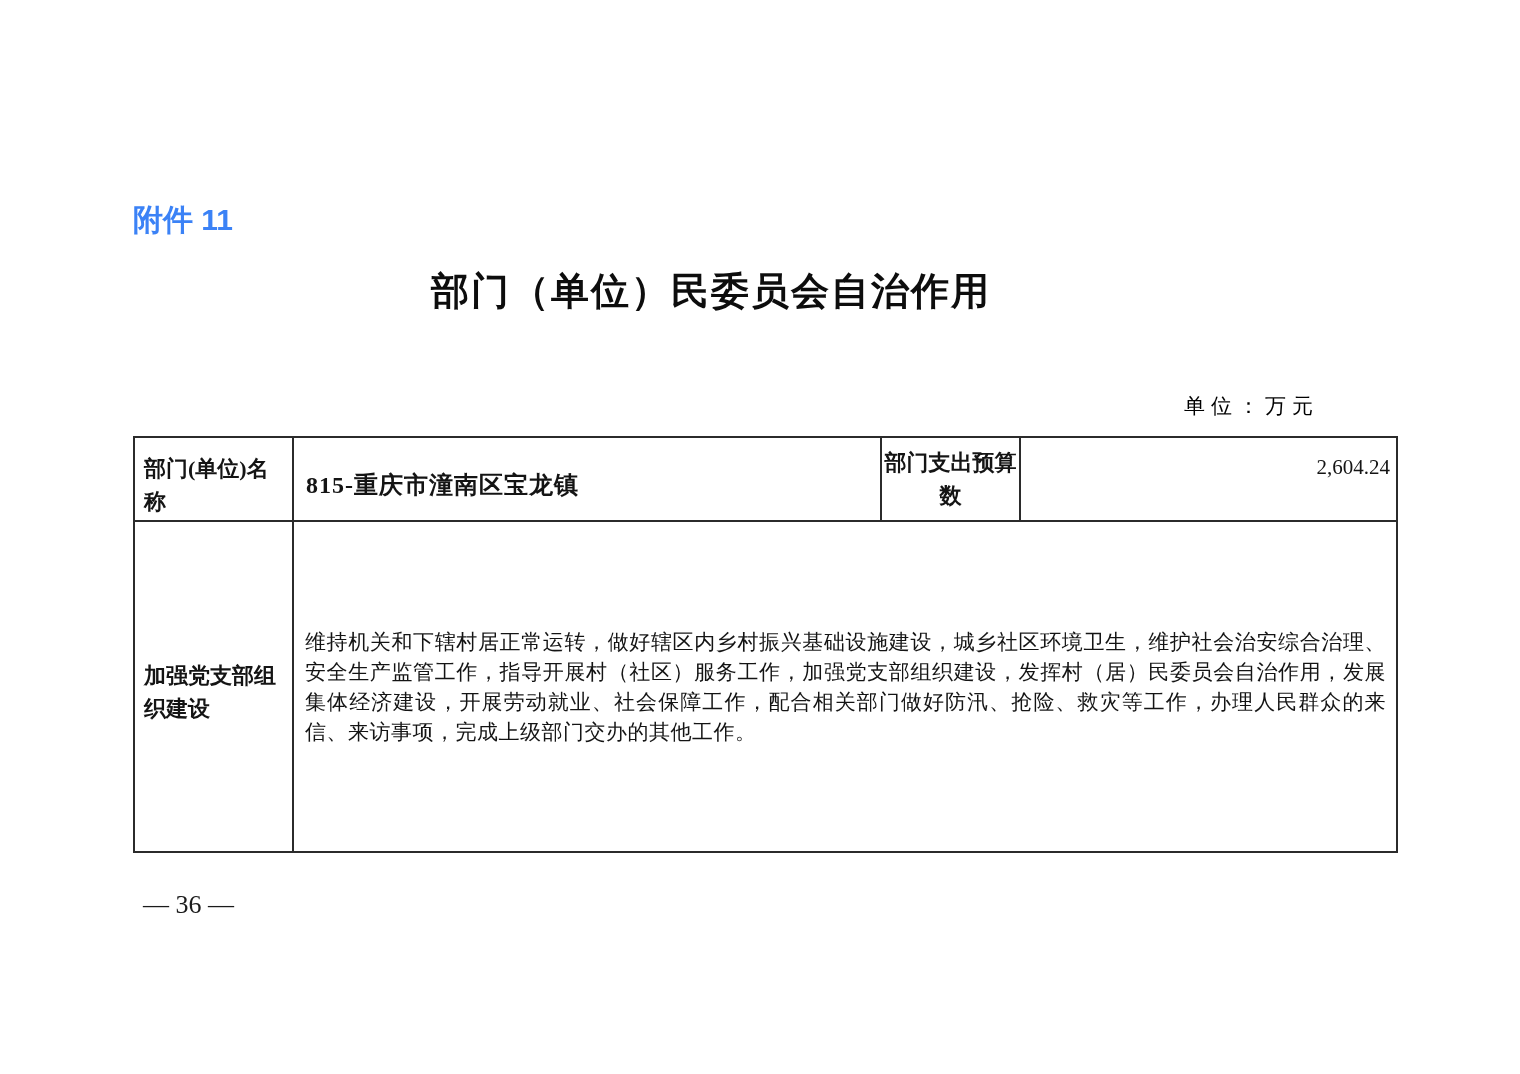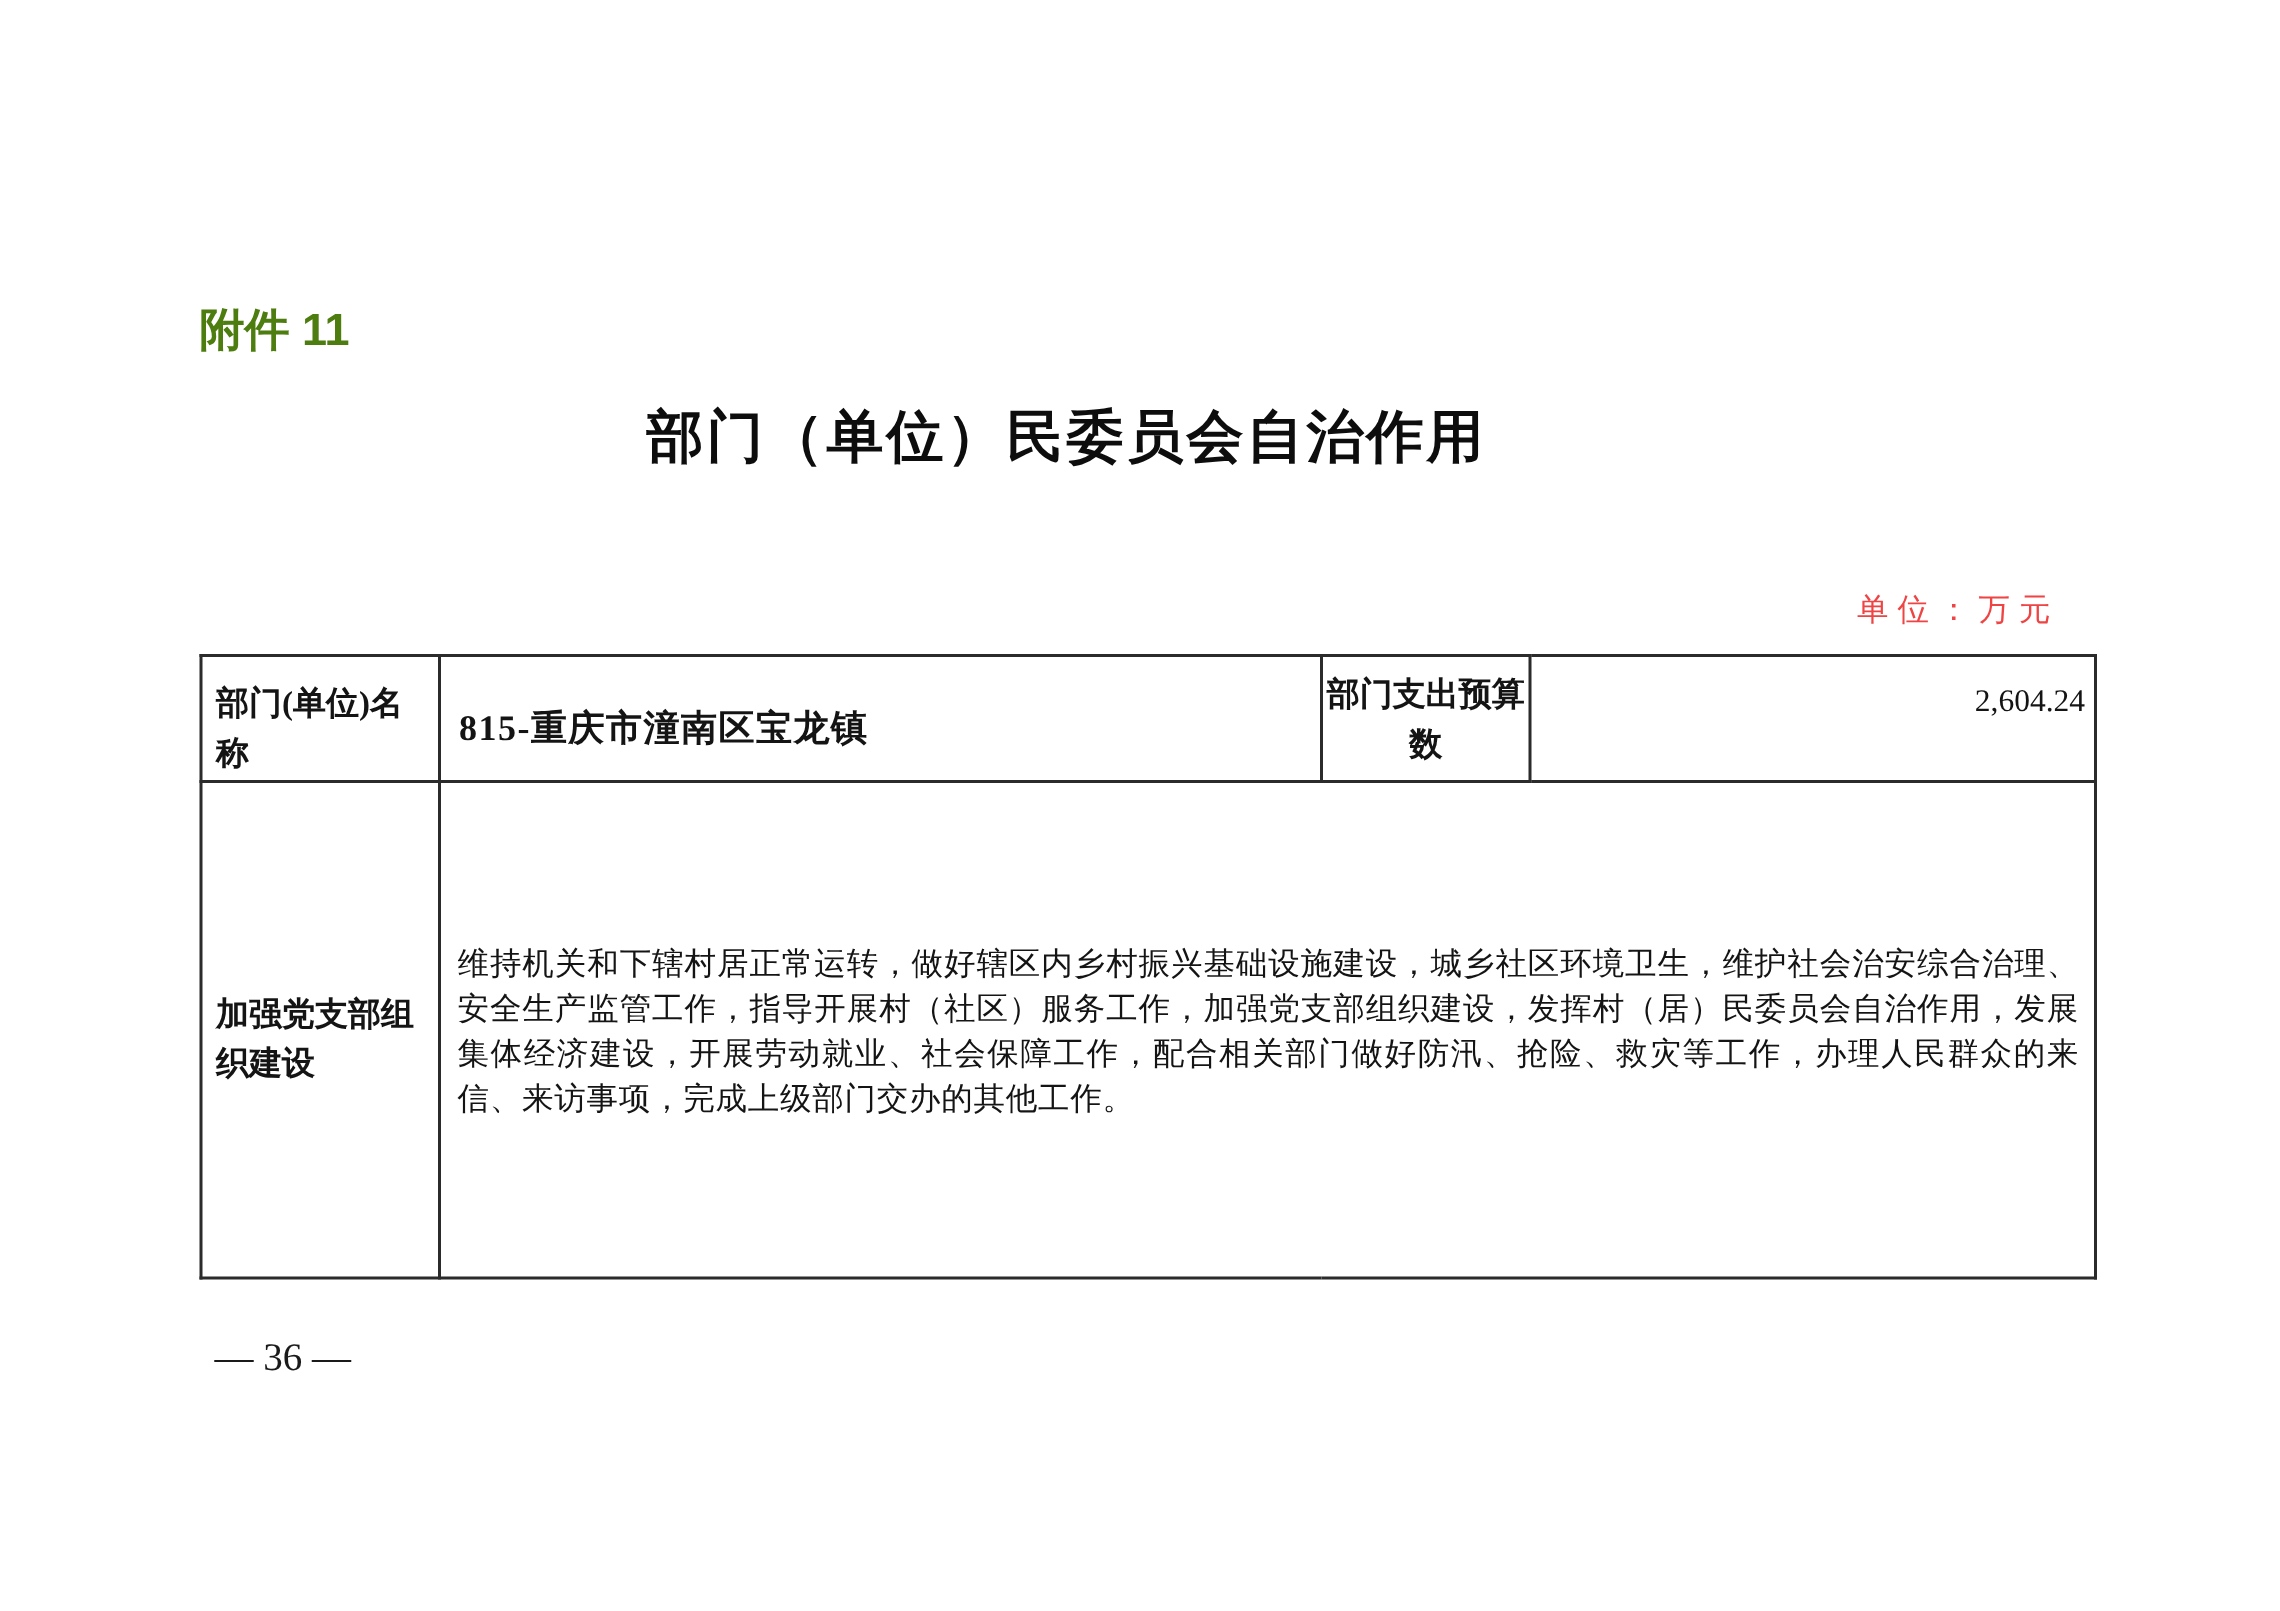--- a/index.html
+++ b/index.html
@@ -13,43 +13,43 @@
     font-family: "Liberation Serif", serif;
     overflow: hidden;
   }
   .attachment-label {
     position: absolute;
     left: 133px;
     top: 200px;
     font-family: "Liberation Sans", sans-serif;
     font-weight: bold;
     font-size: 30px;
-    color: #4d7c0f;
+    color: #3b82f6;
     white-space: nowrap;
   }
   .doc-title {
     position: absolute;
     left: 133px;
     top: 266px;
     width: 1156px;
     text-align: center;
     font-family: "Liberation Serif", serif;
     font-weight: bold;
     font-size: 38px;
     letter-spacing: 2px;
     color: #0d0d0d;
     white-space: nowrap;
   }
   .unit-note {
     position: absolute;
-    left: 1238px;
+    left: 1184px;
     top: 392px;
     font-size: 21px;
     letter-spacing: 6px;
-    color: #ef4444;
+    color: #000000;
     white-space: nowrap;
   }
   table.perf-table {
     position: absolute;
     left: 133px;
     top: 436px;
     width: 1263px;
     border-collapse: collapse;
     table-layout: fixed;
     font-family: "Liberation Serif", serif;

